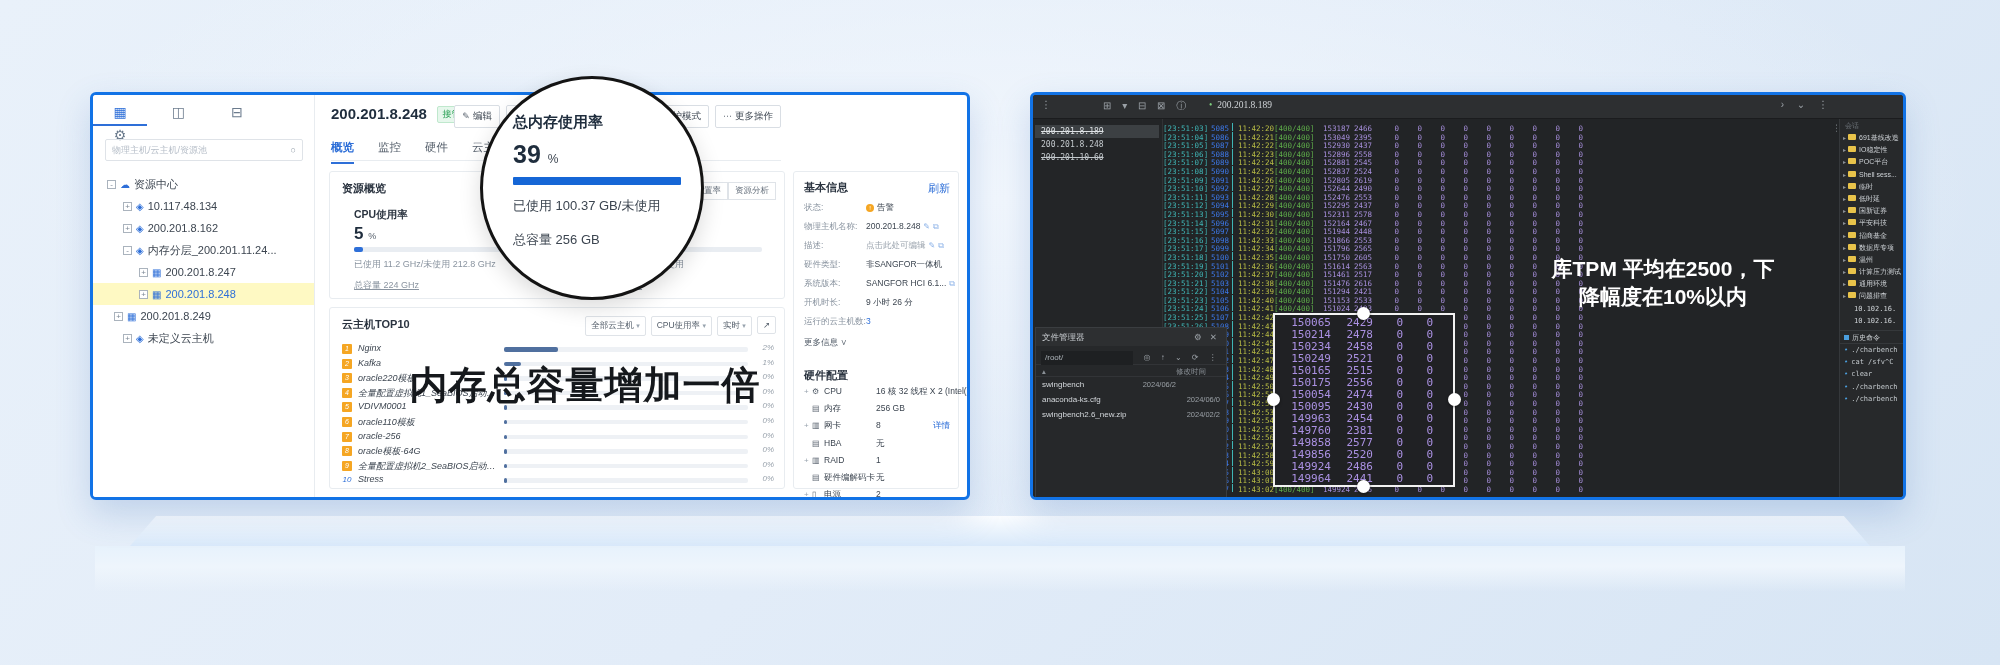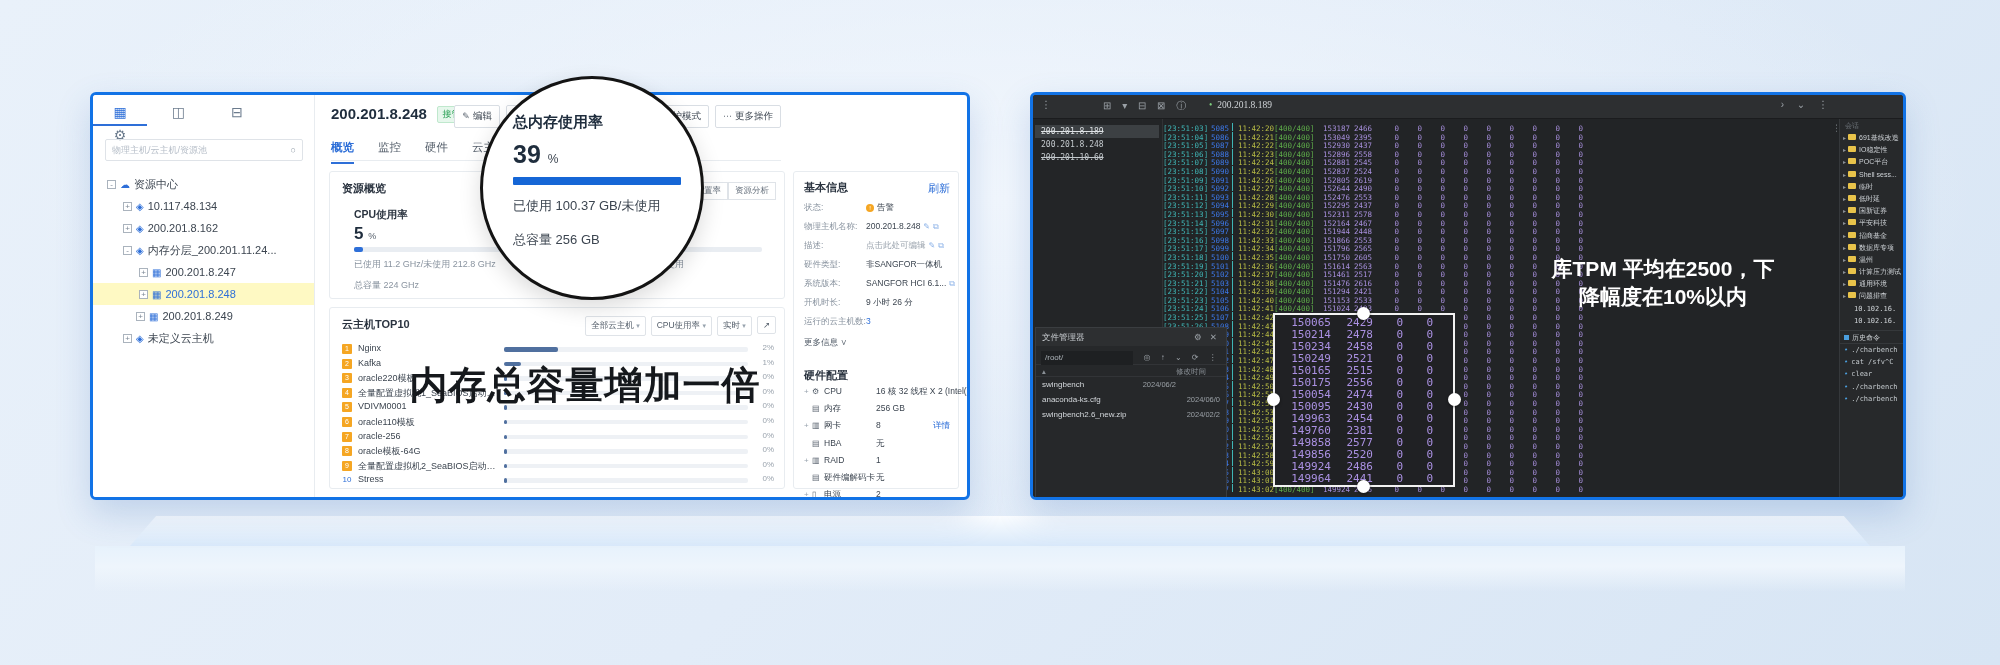--- a/index.html
+++ b/index.html
@@ -57,26 +57,26 @@
   .pills .pill { display:inline-block; font-size:8.5px; color:#66707c; border:1px solid #dfe3e8; background:#fff;
     padding:2px 6px; cursor:pointer; }
   .pills .pill.active { color:#2e6fd8; background:#e8f1fd; border-color:#bcd6f7; }
   .metric { position:absolute; top:36px; width:200px; }
   .metric .m-label { font-size:10.5px; font-weight:bold; color:#2b3440; }
   .metric .m-val { font-size:17px; font-weight:bold; color:#1f2d3d; margin-top:2px; }
   .metric .m-unit { font-size:9px; font-weight:normal; color:#56606c; }
   .metric .m-bar { width:180px; height:5px; background:#e9edf2; border-radius:2px; margin-top:3px; }
   .metric .m-fill { height:100%; background:#2e6fd8; border-radius:2px; }
   .metric .m-sub { font-size:9px; color:#8a94a0; margin-top:6px; }
-  .metric .m-sub2 { font-size:9px; color:#8a94a0; margin-top:8px; }
+  .metric .m-sub2 { font-size:9px; color:#8a94a0; margin-top:8px;text-decoration:underline; }
   .flt { position:absolute; right:8px; top:6px; }
   .flt .sel { display:inline-block; border:1px solid #dfe3e8; border-radius:2px; font-size:8.5px; color:#56606c;
     padding:3px 5px; margin-left:5px; background:#fff; cursor:pointer; }
   .flt .sel .car { color:#98a3ae; font-size:7px; }
-  .top10-list { position:absolute; left:12px; top:34px; right:10px; }
+  .top10-list { position:absolute; left:12px; top:34px; right:10px;font-style:italic; }
   .t10-row { height:14.6px; position:relative; }
   .t10-rank { position:absolute; left:0; top:2px; width:10px; height:10px; background:#f5a623; color:#fff; font-size:7px;
     line-height:10px; text-align:center; border-radius:1px; }
   .t10-rank.plain { background:none; color:#2e6fd8; font-size:8px; }
   .t10-name { position:absolute; left:16px; top:1px; width:140px; font-size:9px; color:#3c4550; white-space:nowrap;
     overflow:hidden; text-overflow:ellipsis; }
   .t10-track { position:absolute; left:162px; right:26px; top:5px; height:4.5px; background:#eef1f5; border-radius:2px; }
   .t10-fill { height:100%; background:#50709f; border-radius:2px; }
   .t10-pct { position:absolute; right:0; top:1px; font-size:8px; color:#9aa3ad; }
 
@@ -210,21 +210,21 @@
         <span>物理主机/云主机/资源池</span>
         <span class="s-ico">○</span>
       </div>
       <div class="lw-tree">
           <div class="tree-row" style="padding-left:14px"><span class="exp">-</span><span class="tico">☁</span><span>资源中心</span></div>
           <div class="tree-row" style="padding-left:30px"><span class="exp">+</span><span class="tico">◈</span><span>10.117.48.134</span></div>
           <div class="tree-row" style="padding-left:30px"><span class="exp">+</span><span class="tico">◈</span><span>200.201.8.162</span></div>
           <div class="tree-row" style="padding-left:30px"><span class="exp">-</span><span class="tico">◈</span><span>内存分层_200.201.11.24...</span></div>
           <div class="tree-row" style="padding-left:46px"><span class="exp">+</span><span class="tico">▦</span><span>200.201.8.247</span></div>
           <div class="tree-row sel" style="padding-left:46px"><span class="exp">+</span><span class="tico">▦</span><span>200.201.8.248</span></div>
-          <div class="tree-row" style="padding-left:43px"><span class="exp">+</span><span class="tico">▦</span><span>200.201.8.249</span></div>
+          <div class="tree-row" style="padding-left:21px"><span class="exp">+</span><span class="tico">▦</span><span>200.201.8.249</span></div>
           <div class="tree-row" style="padding-left:30px"><span class="exp">+</span><span class="tico">◈</span><span>未定义云主机</span></div>
         </div>
     </div>
 
     <div class="lw-main">
       <div class="lw-header">
         <span class="lw-title">200.201.8.248</span>
         <span class="lw-badge">接管</span>
         <span class="lw-actions"><span class="btn"><span class="bico">✎</span>编辑</span><span class="btn"><span class="bico">▦</span>主机环境检测</span><span class="btn"><span class="bico">⚒</span>进入单主机维护模式</span><span class="btn"><span class="bico">⋯</span>更多操作</span></span>
       </div>

